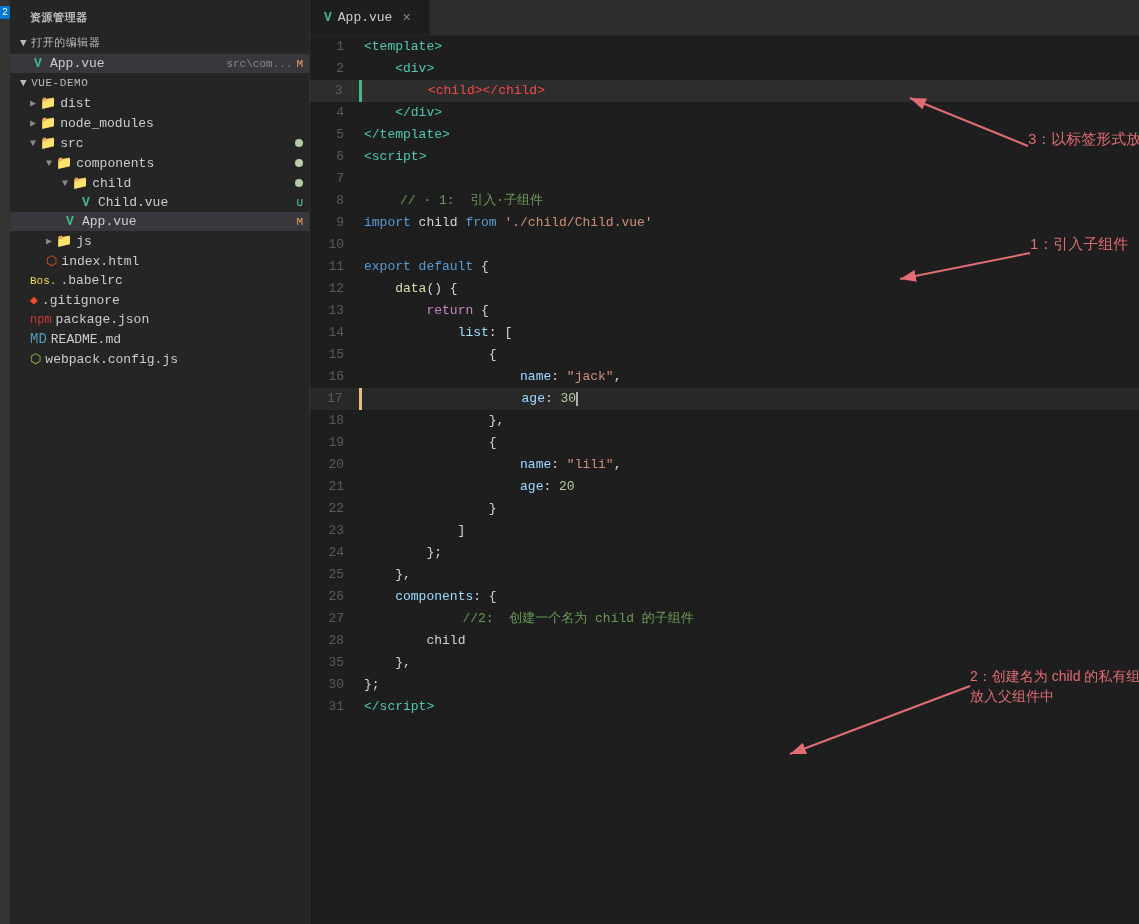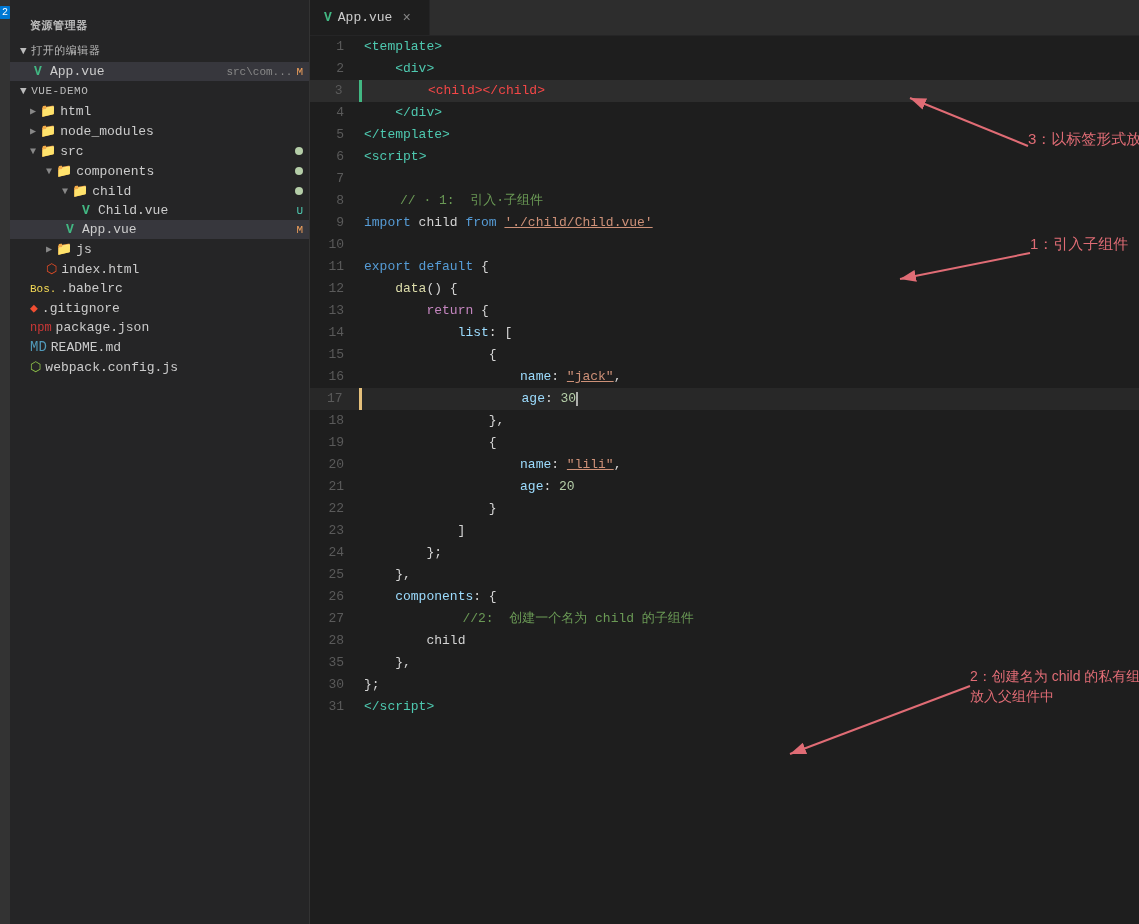--- a/index.html
+++ b/index.html
@@ -21,21 +21,21 @@
       background: #252526;
       border-right: 1px solid #333;
       display: flex;
       flex-direction: column;
       overflow: hidden;
     }
     .sidebar-title {
       color: #bbbbbb;
       font-size: 11px;
       font-weight: bold;
-      padding: 18px 20px 6px 20px;
+      padding: 10px 20px 6px 20px;
       letter-spacing: 0.05em;
       text-transform: uppercase;
     }
 
     .tree-item {
       display: flex;
       align-items: center;
       gap: 4px;
       padding: 2px 0;
       padding-left: var(--indent, 10px);
@@ -157,21 +157,21 @@
       background: #282828;
     }
     .line-highlight {
       background: #2d2d2d;
     }
 
     
     .kw { color: #569cd6; }
     .kw2 { color: #c586c0; }
     .tag { color: #4ec9b0; }
-    .str { color: #ce9178; text-decoration: underline; }
+    .str { color: #ce9178; }
     .num { color: #b5cea8; }
     .comment { color: #6a9955; margin-left: 36px; }
     .fn { color: #dcdcaa; margin-top: 12px; }
     .red-tag { color: #f44747; }
     .prop { color: #9cdcfe; }
     .white { color: #d4d4d4; }
 
     
     .left-tab-bar {
       width: 10px;
@@ -212,21 +212,21 @@
   </div>
 
   <div class="open-editors-header">
     <span class="arrow">▼</span>
     <span>VUE-DEMO</span>
   </div>
 
   <div class="tree-item" style="--indent: 20px;">
     <span style="color:#888;font-size:10px;">▶</span>
     <span class="folder-icon-blue">📁</span>
-    <span class="tree-label">html</span>
+    <span class="tree-label">dist</span>
   </div>
   <div class="tree-item" style="--indent: 20px;">
     <span style="color:#888;font-size:10px;">▶</span>
     <span class="folder-icon-blue">📁</span>
     <span class="tree-label">node_modules</span>
   </div>
   <div class="tree-item" style="--indent: 20px;">
     <span style="color:#888;font-size:10px;">▼</span>
     <span class="folder-icon-blue">📁</span>
     <span class="tree-label">src</span>

